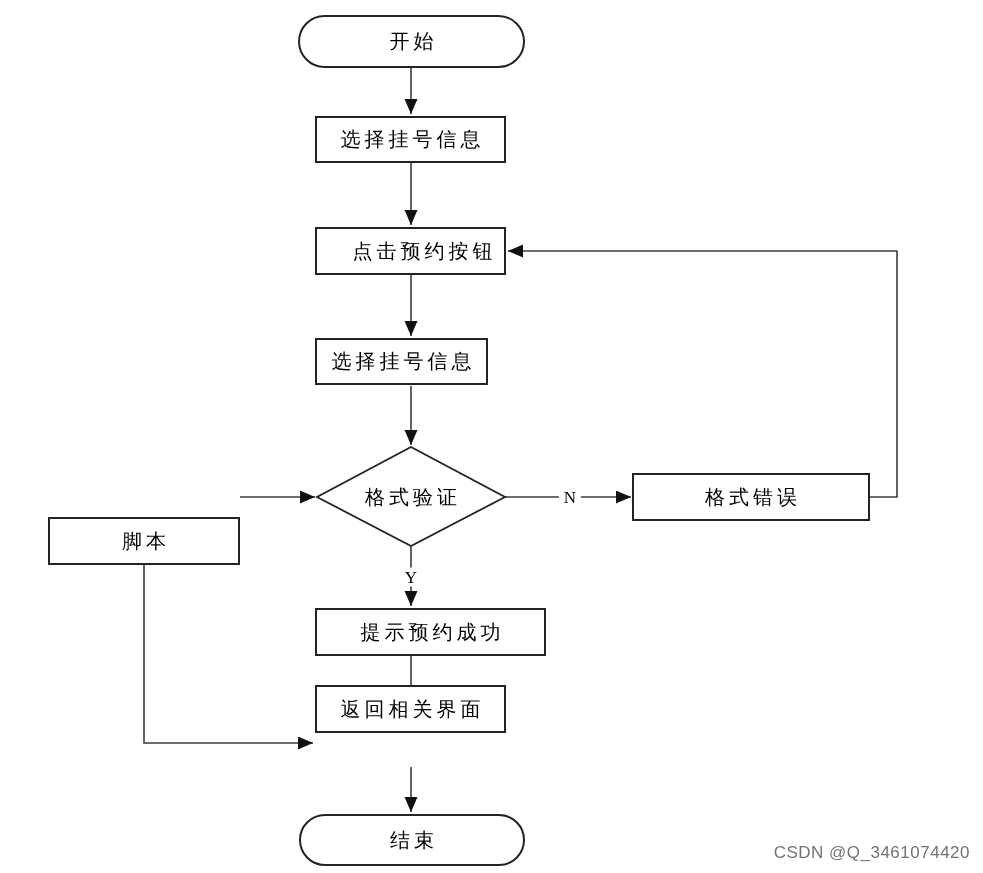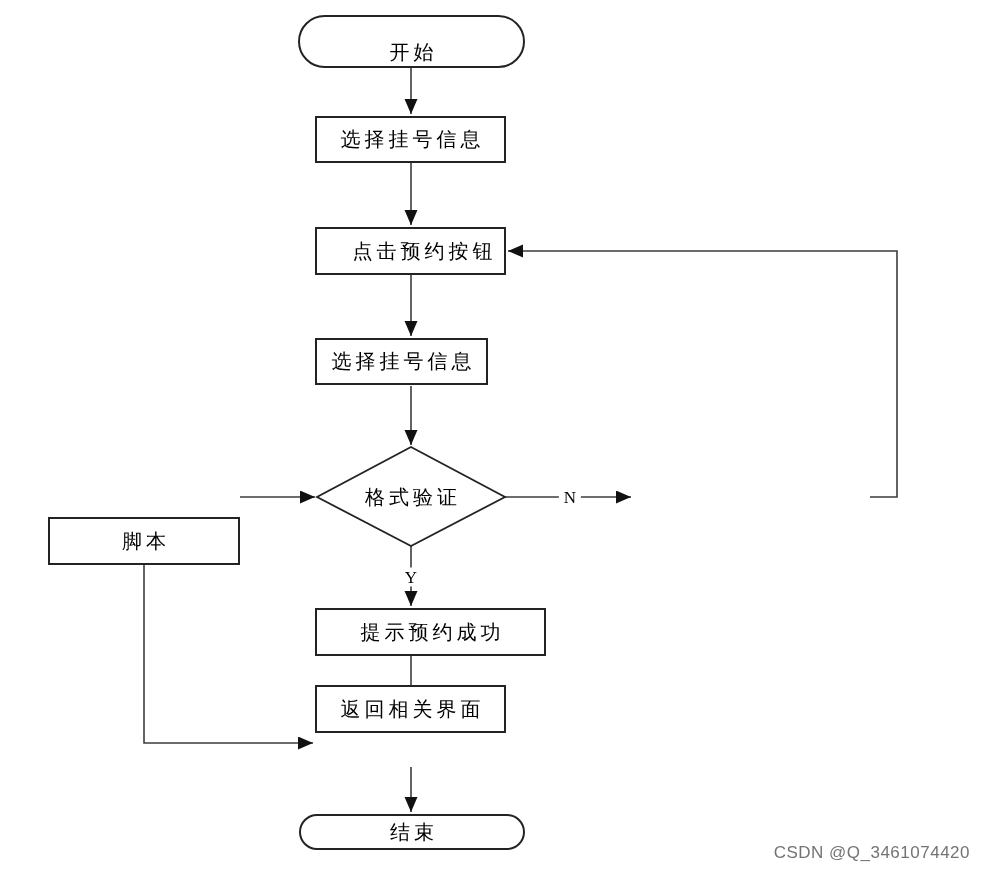--- a/index.html
+++ b/index.html
@@ -99,21 +99,21 @@
 
     <line x1="411" y1="656" x2="411" y2="717" stroke="#3d3d3d" stroke-width="1.6" marker-end="url(#arrow)"></line>
 
     <polyline points="144,521 144,743 313,743" fill="none" stroke="#3d3d3d" stroke-width="1.6" marker-end="url(#arrow)"></polyline>
 
     <line x1="411" y1="767" x2="411" y2="812" stroke="#3d3d3d" stroke-width="1.6" marker-end="url(#arrow)"></line>
 
     <polygon points="411,447 505,497 411,546 317,497" fill="#ffffff" stroke="#232323" stroke-width="1.8"></polygon>
   </svg>
 
-  <div class="node oval" style="left:298px; top:15px; width:227px; height:53px;align-items:flex-end;">
+  <div class="node oval" style="left:298px; top:15px; width:227px; height:53px;">
     <span>开始</span>
   </div>
 
   <div class="node" style="left:315px; top:116px; width:191px; height:47px;">
     <span>选择挂号信息</span>
   </div>
 
   <div class="node" style="left:315px; top:227px; width:191px; height:48px;padding-left:24px;">
     <span>点击预约按钮</span>
   </div>
@@ -123,30 +123,33 @@
   </div>
 
   <div class="decision-text" style="left:329px; top:475px; width:164px; height:44px;">
     <span>格式验证</span>
   </div>
 
   <div class="node" style="left:48px; top:473px; width:192px; height:48px;margin-top:44px;">
     <span>脚本</span>
   </div>
 
+  <div class="node" style="left:632px; top:473px; width:238px; height:48px;">
+    <span>格式错误</span>
+  </div>
 
   <div class="node" style="left:315px; top:608px; width:231px; height:48px;">
     <span>提示预约成功</span>
   </div>
 
   <div class="node" style="left:315px; top:685px; width:191px; height:48px;">
     <span>返回相关界面</span>
   </div>
 
-  <div class="node oval" style="left:299px; top:814px; width:226px; height:36px;">
+  <div class="node oval" style="left:299px; top:814px; width:226px; height:52px;">
     <span>结束</span>
   </div>
 
   <div class="edge-label" style="left:570px; top:497px;">N</div>
   <div class="edge-label" style="left:411px; top:577px;">Y</div>
 
   <div class="watermark">CSDN @Q_3461074420</div>
 
 </div>
 

